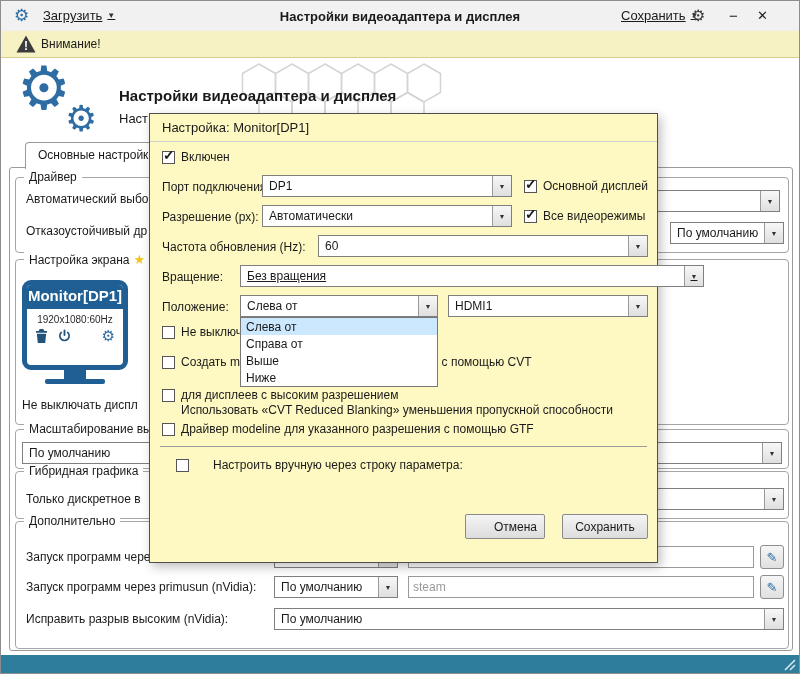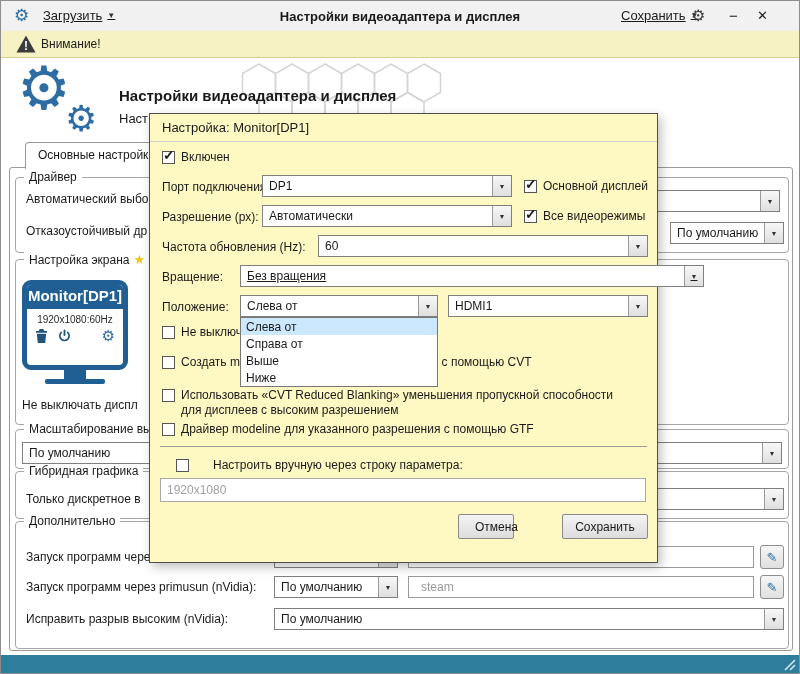--- a/index.html
+++ b/index.html
@@ -42,21 +42,21 @@
   
   .combo {position:absolute; height:22px; background:#fff; border:1px solid #7f7f7f;
           display:flex; align-items:stretch; box-sizing:border-box;}
   .cval {flex:1; padding-left:6px; font-size:12px; white-space:nowrap; overflow:hidden;
          display:flex; align-items:center;}
   .carw {width:18px; border-left:1px solid #9a9a9a; background:linear-gradient(#f7f7f7,#dfdfdf);
          display:flex; align-items:center; justify-content:center; font-size:7px; color:#333; flex:none;}
 
   
   .tfield {position:absolute; height:22px; background:#fff; border:1px solid #9a9a9a;
-           box-sizing:border-box; font-size:12px; display:flex; align-items:center; padding-left:12px;}
+           box-sizing:border-box; font-size:12px; display:flex; align-items:center; padding-left:4px;}
   .ghost {color:#9a9a9a;}
   .editbtn {position:absolute; width:24px; height:24px; border:1px solid #8f8f8f; border-radius:3px;
             background:linear-gradient(#f6f6f6,#e0e0e0); display:flex; align-items:center;
             justify-content:center; font-size:13px; color:#2e6da4; box-sizing:border-box;}
   .btn {position:absolute; border:1px solid #8a8a8a; background:linear-gradient(#f4f4f4,#dddddd);
         font-size:12px; display:flex; align-items:center; justify-content:center;
         box-sizing:border-box; border-radius:2px;}
 
   
   .cbrow {position:absolute; display:flex; align-items:flex-start; gap:6px;}
@@ -308,40 +308,39 @@
     </div>
 
     <div class="cbrow" style="left:12px;top:241px;">
       <span class="cbox"></span>
       <span class="cblabel">Создать modeline для указанного разрешения с помощью CVT</span>
     </div>
 
     <div class="cbrow" style="left:12px;top:274px;">
       <span class="cbox"></span>
       <span class="cblabel" style="white-space:normal;line-height:15px;">
+        <span style="display:block;">для дисплеев с высоким разрешением</span>
         <span style="display:block;">Использовать «CVT Reduced Blanking» уменьшения пропускной способности</span>
-        <span style="display:block;">для дисплеев с высоким разрешением</span>
       </span>
     </div>
 
     <div class="cbrow" style="left:12px;top:308px;">
       <span class="cbox"></span>
       <span class="cblabel">Драйвер modeline для указанного разрешения с помощью GTF</span>
     </div>
 
     <div class="sepline" style="left:10px;top:332px;width:487px;"></div>
 
     <div class="cbrow" style="left:26px;top:344px;gap:24px;">
       <span class="cbox"></span>
       <span class="cblabel">Настроить вручную через строку параметра:</span>
     </div>
 
-    <input class="dlg-input" style="left: 10px; top: 364px; width: 486px;" placeholder="1920x1080">
-
-    <div class="btn" style="left:308px;top:400px;width:56px;height:25px;padding-left:21px;">Отмена</div>
+
+    <div class="btn" style="left:315px;top:400px;width:80px;height:25px;padding-left:21px;">Отмена</div>
     <div class="btn" style="left:412px;top:400px;width:86px;height:25px;">Сохранить</div>
 
     <div class="list">
       <div class="list-item sel">Слева от</div>
       <div class="list-item">Справа от</div>
       <div class="list-item">Выше</div>
       <div class="list-item">Ниже</div>
     </div>
   </div>
 

